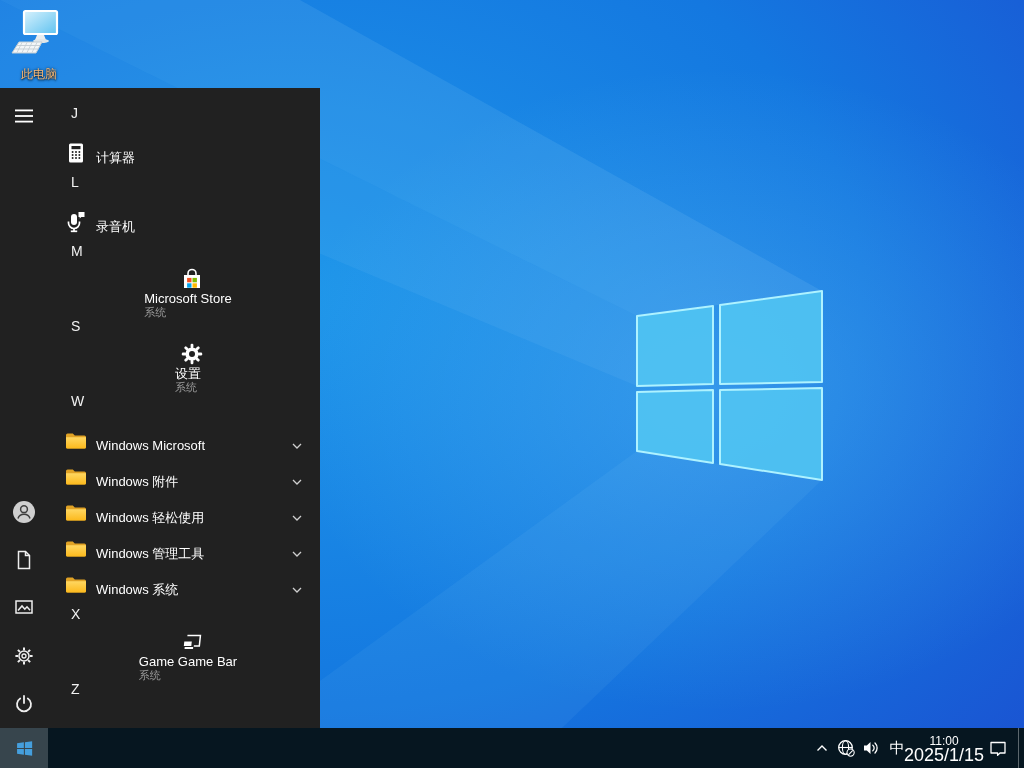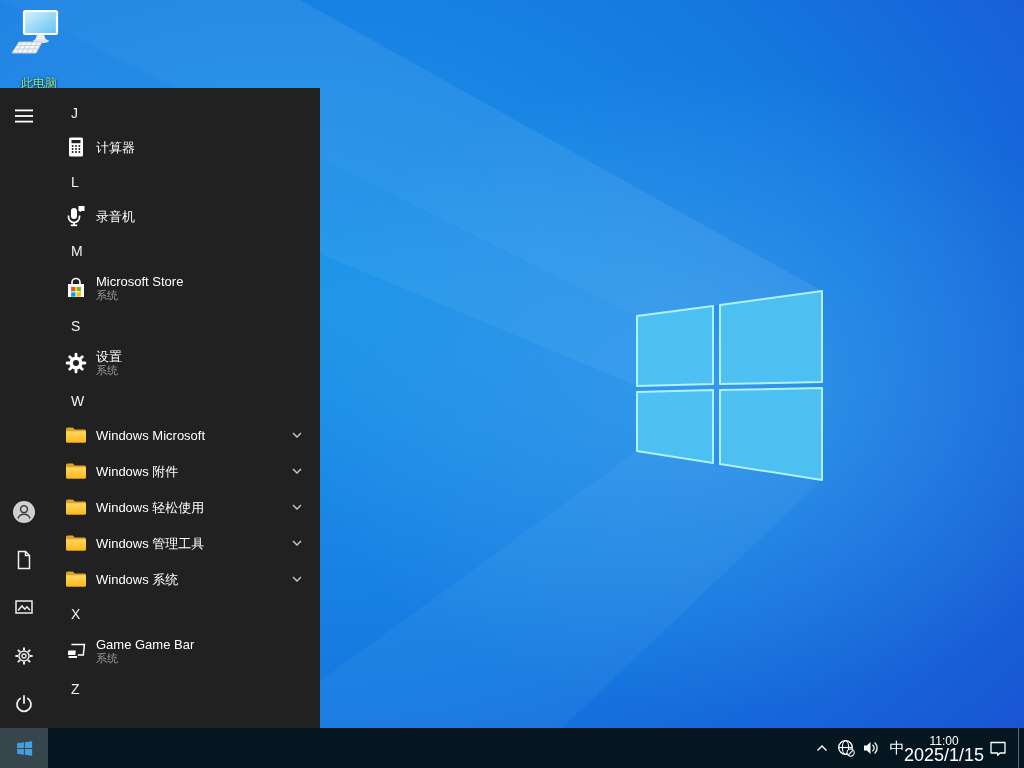--- a/index.html
+++ b/index.html
@@ -12,36 +12,36 @@
     background:
       radial-gradient(ellipse 620px 460px at 715px 390px, rgba(130,215,255,.28), rgba(130,215,255,0) 70%),
       radial-gradient(ellipse 1250px 900px at 28% 38%, #1f97ea 0%, #1478e0 46%, #1a53d2 78%, #1a47cb 100%);
   }
   .wallpaper svg { position:absolute; inset:0; }
 
   
   .desktop-icon { position:absolute; left:9px; top:8px; width:60px; text-align:center; cursor:default; }
   .desktop-icon .glyph { display:block; margin:0 auto; }
   .desktop-icon .dlabel {
-    display:block; margin-top:17px; font-size:12px; color:#86efac;
+    display:block; margin-top:8px; font-size:12px; color:#fdba74;
     text-shadow:0 1px 2px rgba(0,0,0,.9), 0 0 3px rgba(0,0,0,.6);
   }
 
   
   .start-menu { position:absolute; left:0; top:88px; width:320px; height:640px; background:#212121; z-index:5; color:#fff; }
   .rail { position:absolute; left:0; top:0; width:48px; height:100%; }
   .rail-btn { position:absolute; left:10px; width:28px; height:28px; display:flex; align-items:center; justify-content:center; cursor:pointer; }
   .hamburger { top:14px; }
   .rb-user { top:410px; } .rb-doc { top:458px; } .rb-pic { top:505px; } .rb-set { top:554px; } .rb-pow { top:602px; }
 
   .app-list { position:absolute; left:48px; top:0; right:0; bottom:0; padding-top:8px; overflow:hidden; }
   .row { display:flex; align-items:center; cursor:pointer; }
   .row.section { height:33px; }
-  .row.single { height:36px; }
-  .row.twoline { height:42px; }
+  .row.single { height:36px;align-items:flex-end; }
+  .row.twoline { height:42px;flex-direction:column; }
   .section-label { margin-left:23px; font-size:14px; color:#f2f2f2; }
   .app-icon { width:24px; height:24px; margin-left:16px; flex:0 0 24px; display:flex; align-items:center; justify-content:center; }
   .labels { margin-left:8px; display:flex; flex-direction:column; justify-content:center; }
   .app-label { font-size:13px; color:#fff; line-height:15px; }
   .app-sublabel { font-size:11px; color:#9a9a9a; line-height:13px; margin-top:1px;font-family:Liberation Mono, monospace; }
   .chevron { margin-left:auto; margin-right:16px; width:14px; height:14px; display:flex; align-items:center; justify-content:center; }
 
   
   .taskbar { position:absolute; left:0; bottom:0; width:1024px; height:40px; background:#061620; z-index:10; display:flex; align-items:center; }
   .start-button { width:48px; height:40px; background:#37454d; display:flex; align-items:center; justify-content:center; cursor:pointer; }

